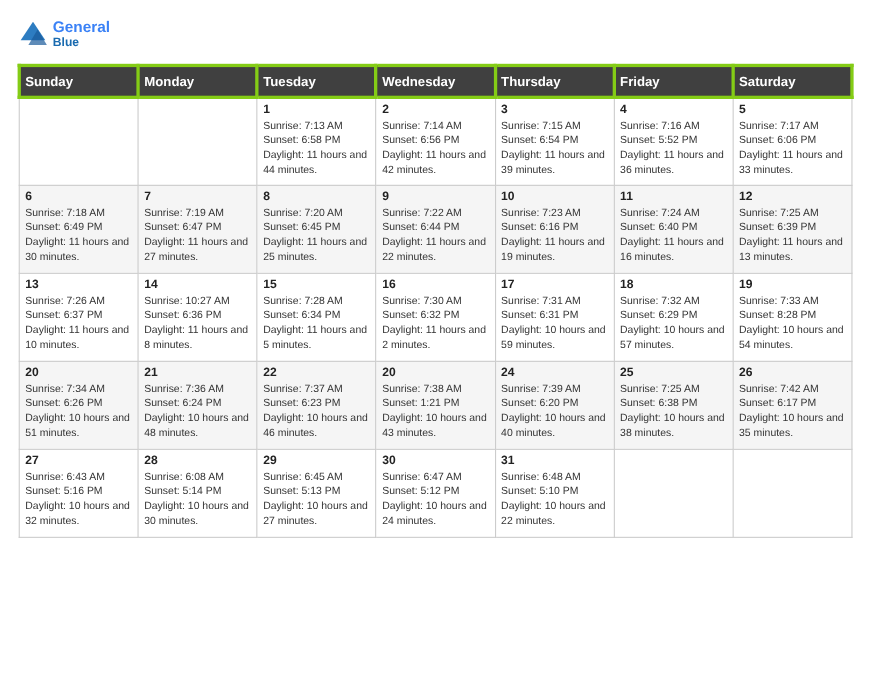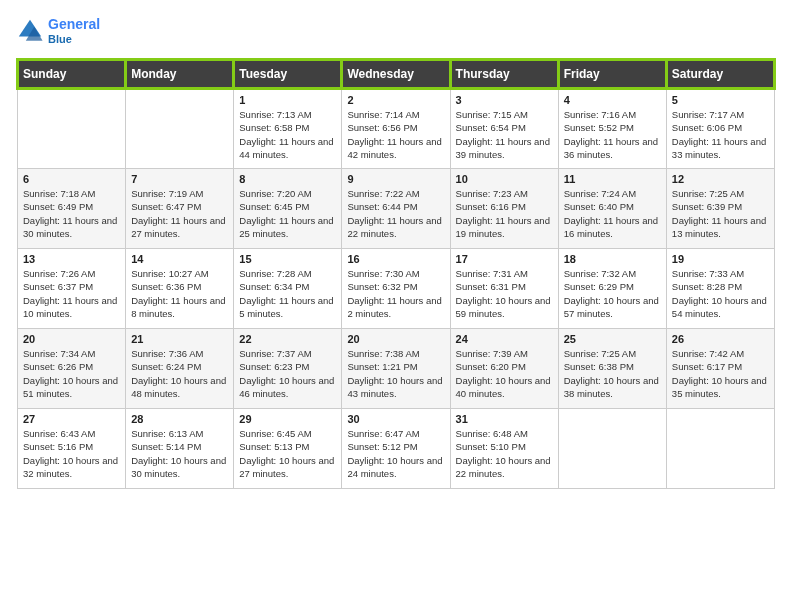--- a/index.html
+++ b/index.html
@@ -335,21 +335,21 @@
         <div class="day-number">27</div>
         <div class="day-info">
           <div>Sunrise: 6:43 AM</div>
           <div>Sunset: 5:16 PM</div>
           <div>Daylight: 10 hours and 32 minutes.</div>
         </div>
       </td>
         <td>
         <div class="day-number">28</div>
         <div class="day-info">
-          <div>Sunrise: 6:13 AM</div>
+          <div>Sunrise: 6:08 AM</div>
           <div>Sunset: 5:14 PM</div>
           <div>Daylight: 10 hours and 30 minutes.</div>
         </div>
       </td>
         <td>
         <div class="day-number">29</div>
         <div class="day-info">
           <div>Sunrise: 6:45 AM</div>
           <div>Sunset: 5:13 PM</div>
           <div>Daylight: 10 hours and 27 minutes.</div>

